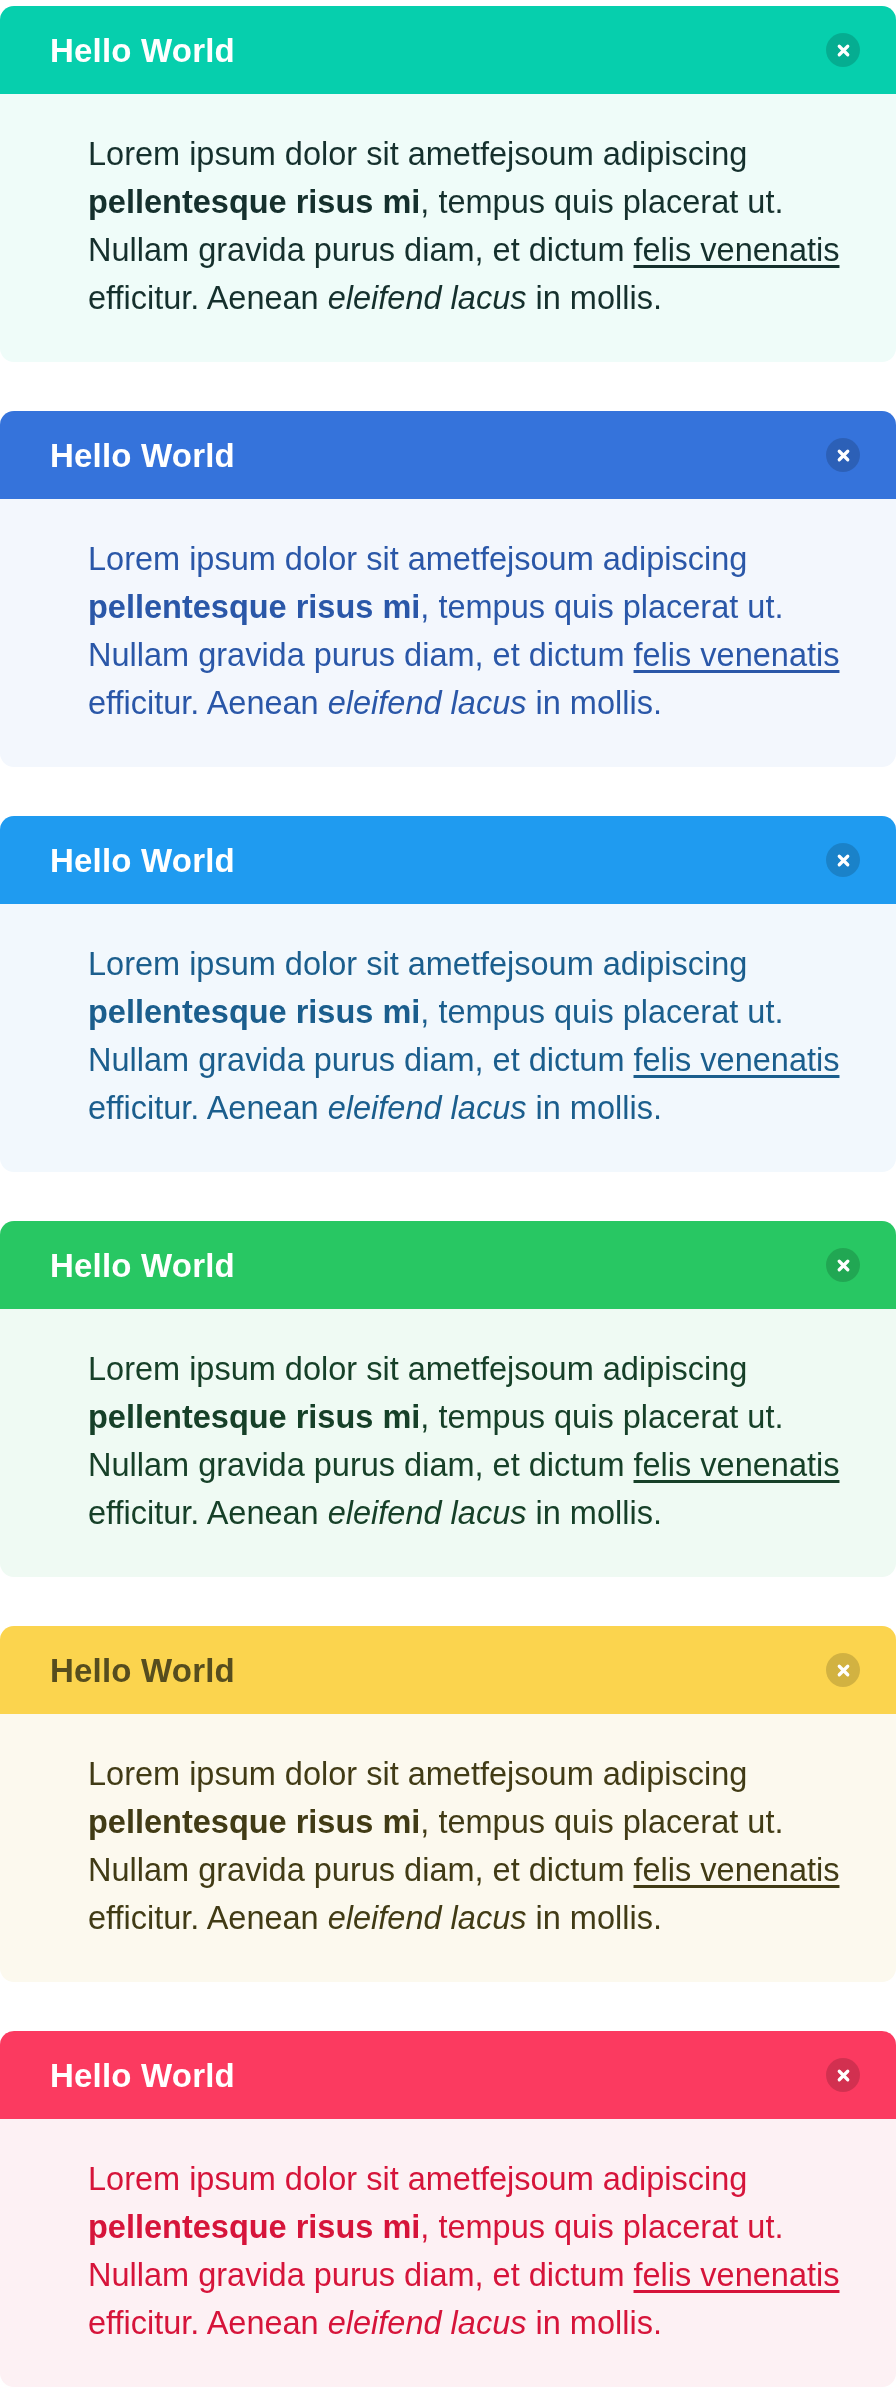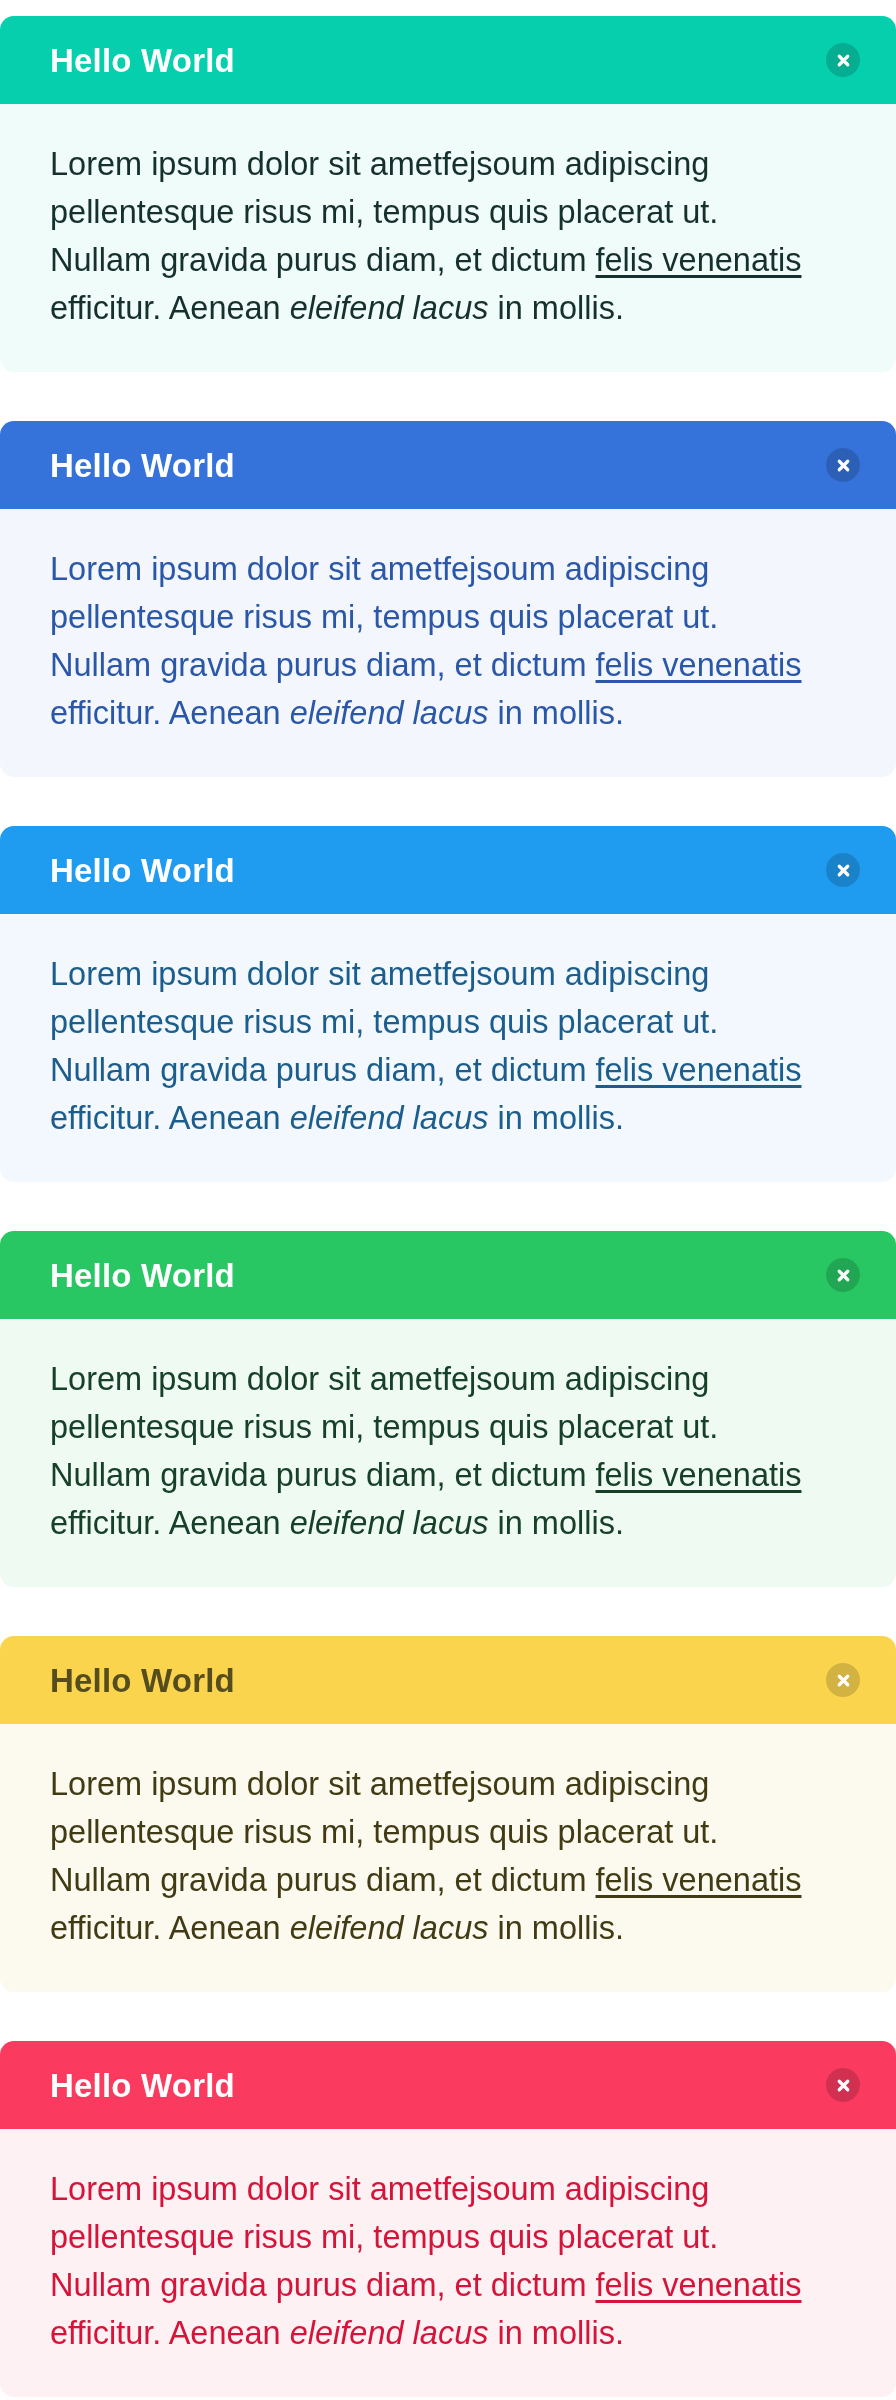--- a/index.html
+++ b/index.html
@@ -1,21 +1,21 @@
 <!DOCTYPE html>
 <html><head>
 <meta charset="utf-8">
 <style>
   html, body { margin: 0; padding: 0; background: #ffffff; }
   body {
     width: 896px;
     font-family: "Liberation Sans", sans-serif;
     -webkit-font-smoothing: antialiased;
   }
-  .stack { padding-top: 16px; }
+  .stack { padding-top: 6px; }
   .card {
     width: 896px;
     border-radius: 14px;
     overflow: hidden;
     margin-bottom: 49px;
     background: var(--body_bg, #f5f5f5);
   }
   .card:last-child { margin-bottom: 0; }
   .card-header {
     height: 88px;
@@ -44,28 +44,29 @@
     align-items: center;
     justify-content: center;
     cursor: pointer;
     padding: 0;
     flex: 0 0 auto;
   }
   .close-btn svg { display: block; }
   .card-body {
     padding: 36px 46px 40px 50px;
     box-sizing: border-box;
+    margin-left: 38px;
   }
   .card-body p {
     margin: 0;
     font-size: 32.5px;
     line-height: 48px;
     color: var(--text_color, #222);
   }
-  .card-body strong { font-weight: normal; }
+  .card-body strong { font-weight: bold; }
   .card-body u { text-underline-offset: 4px; }
   .card-body em { font-style: italic; }
 </style>
 </head>
 <body>
 
 <div class="stack">
 
   <div class="card" style="--header_bg: #06CFAD; --title_color: #FFFFFF; --body_bg: #EFFCF9; --text_color: #15302D;">
     <div class="card-header">

